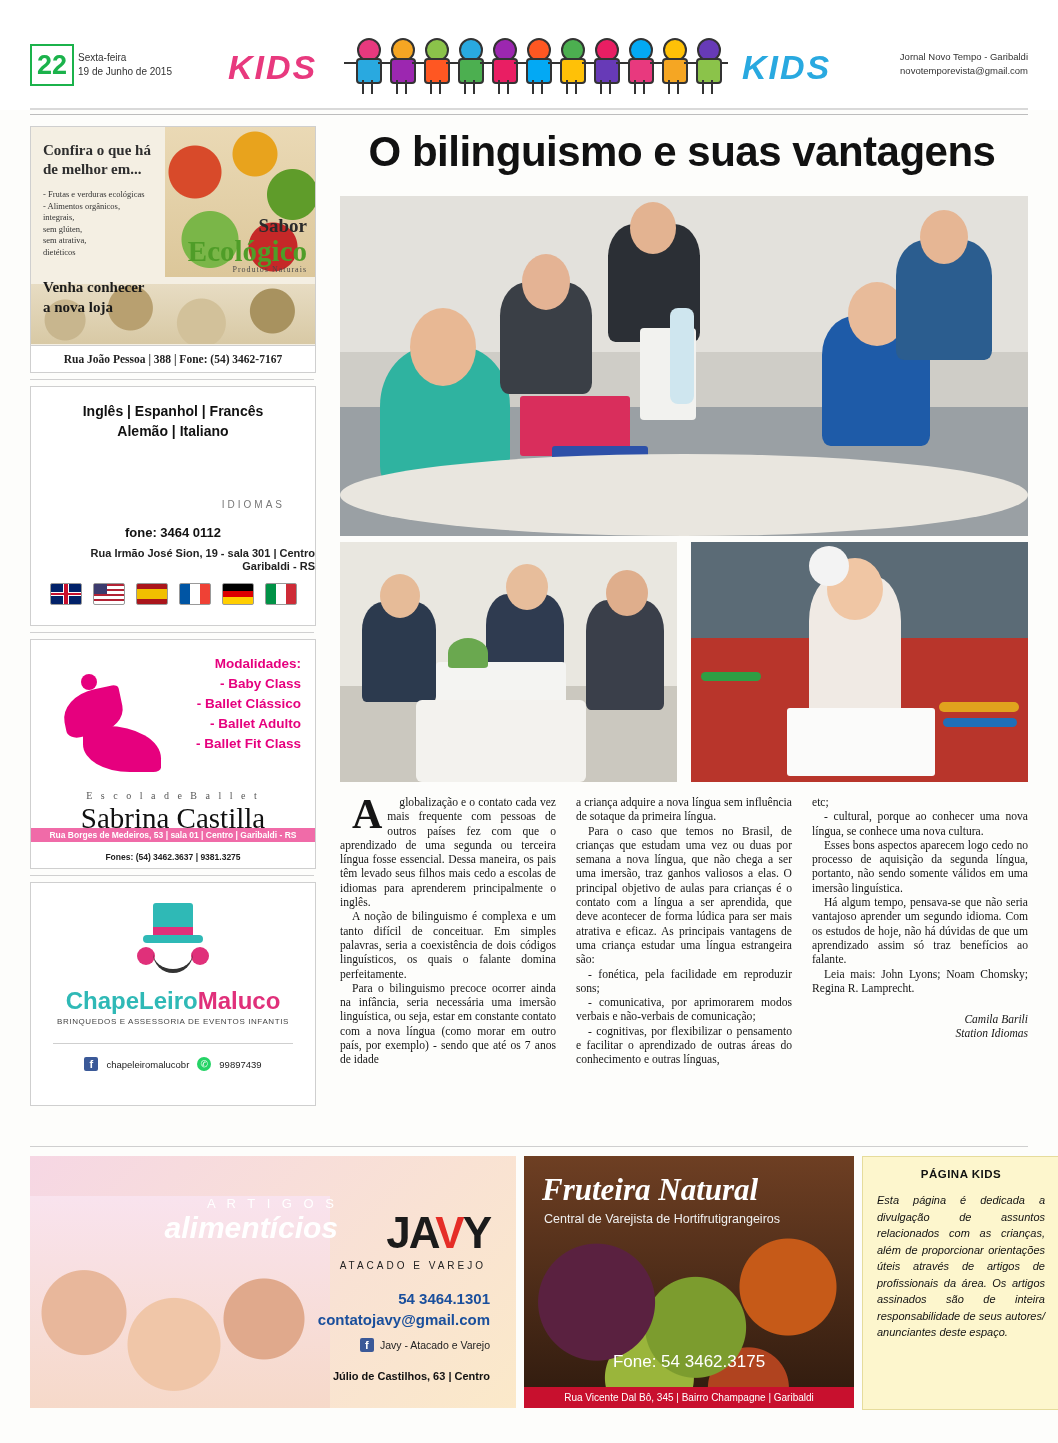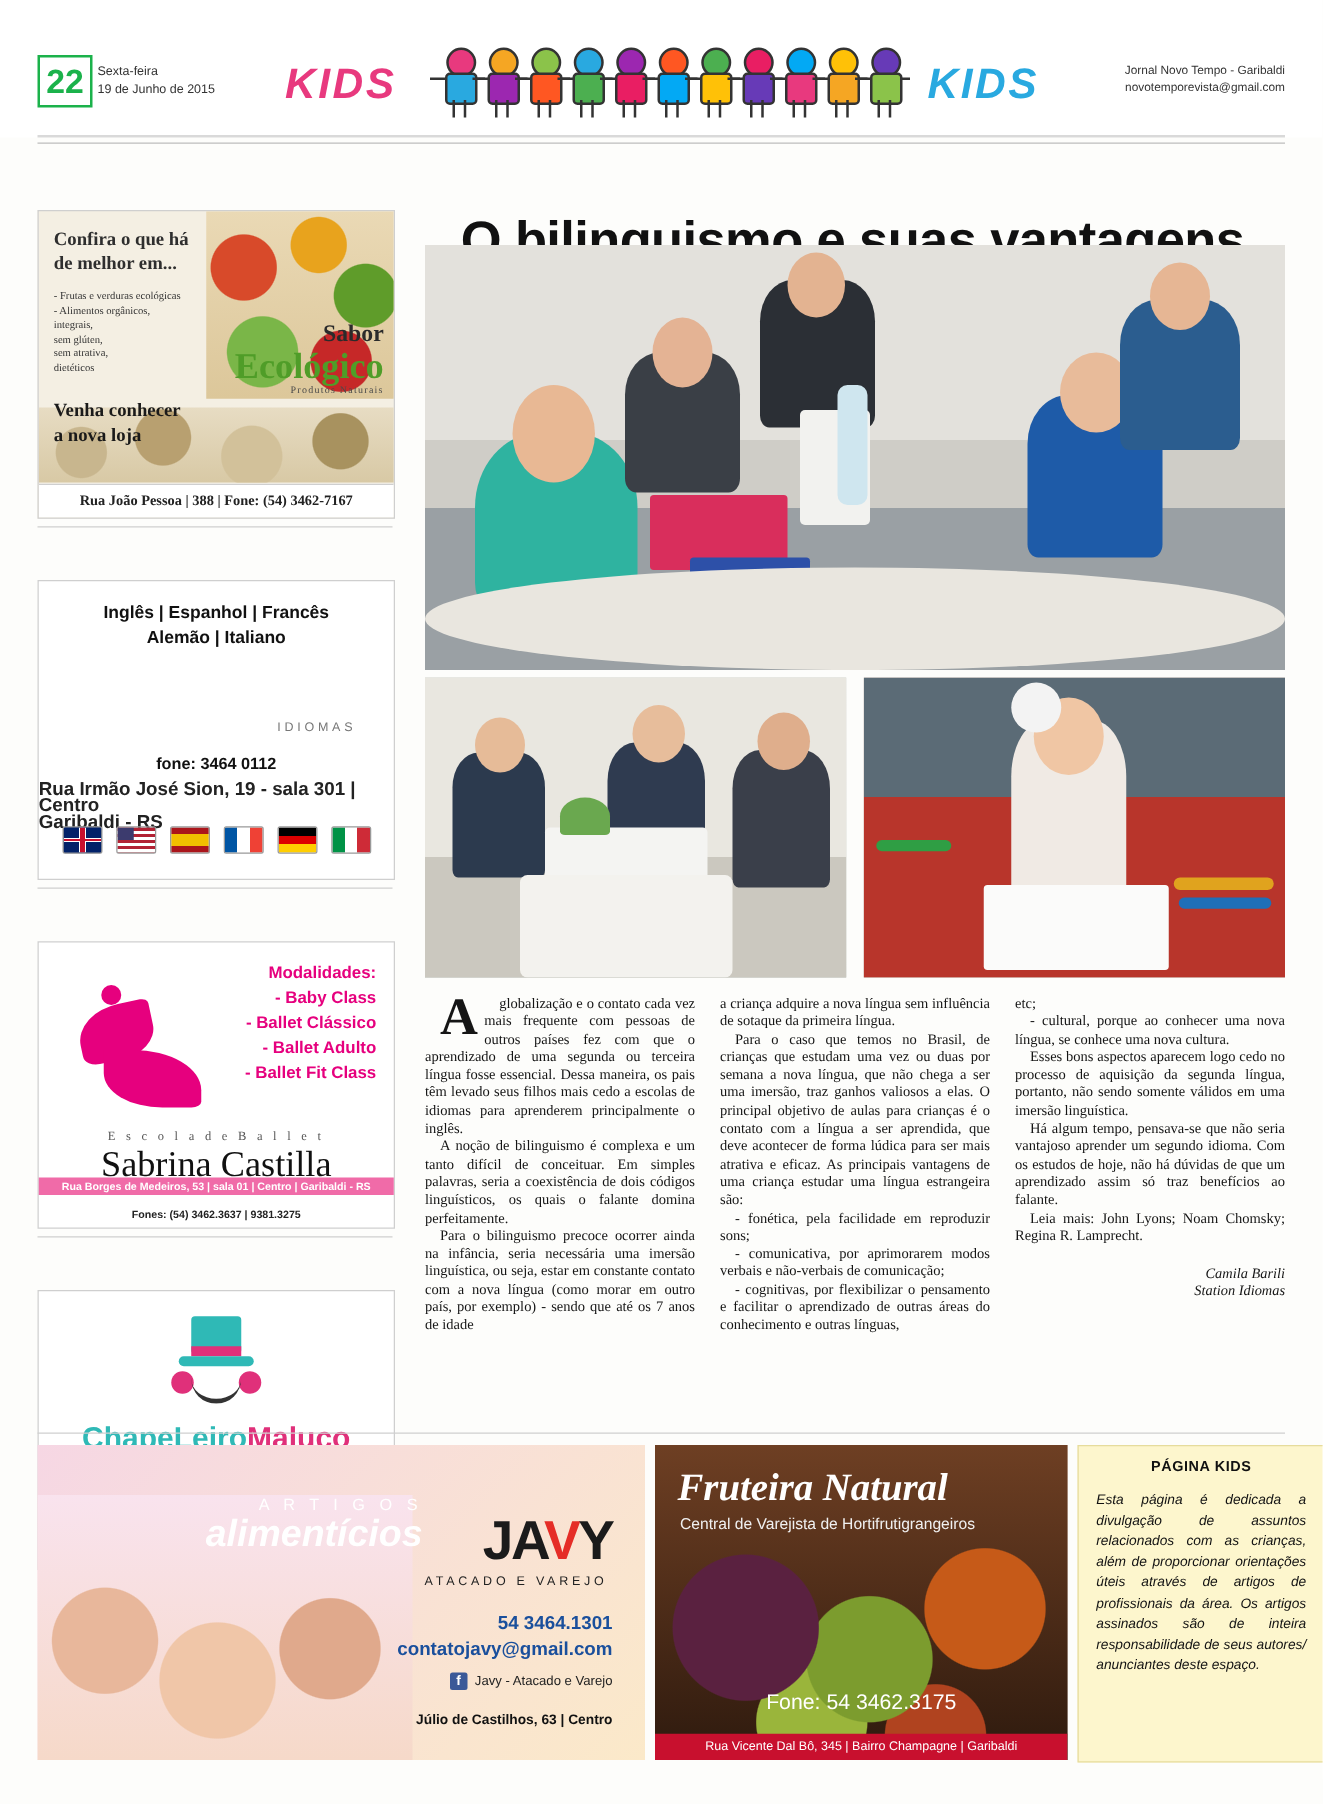--- a/index.html
+++ b/index.html
@@ -66,21 +66,21 @@
   }
   .kid .leg1{left:12px}.kid .leg2{left:21px}
   .kid .arm{
     position:absolute;top:26px;left:-6px;width:44px;height:2px;background:#333;
   }
   
   .rule-top{position:absolute;left:30px;top:108px;width:998px;height:2px;background:#d9d9d9;}
   .rule-main{position:absolute;left:30px;top:114px;width:998px;height:1px;background:#bdbdbd;}
   
   .col-left{position:absolute;left:30px;top:126px;width:284px;}
-  .ad{position:relative;width:284px;background:#fff;margin-top:42px;}
+  .ad{position:relative;width:284px;background:#fff;}
   .ad-sep{width:284px;height:1px;background:#d0d0d0;margin:6px 0;}
   
   .ad-sabor{height:245px;border:1px solid #cfcfcf;overflow:hidden;position:relative;background:#f4efe3;}
   .sabor-veg{
     position:absolute;right:0;top:0;width:150px;height:150px;
     background:
       radial-gradient(circle at 20% 30%, #d84a2a 0 26px, transparent 27px),
       radial-gradient(circle at 60% 18%, #e8a31d 0 22px, transparent 23px),
       radial-gradient(circle at 85% 45%, #5f9c2a 0 25px, transparent 26px),
       radial-gradient(circle at 30% 75%, #7ab648 0 28px, transparent 29px),
@@ -116,22 +116,22 @@
   .station-logo{position:absolute;left:0;top:76px;width:284px;text-align:center;
     font-family:"Liberation Sans",sans-serif;font-weight:bold;font-size:33px;color:#e2001a;letter-spacing:3px;}
   .station-logo .o-ring{
     display:inline-block;width:24px;height:24px;border:4px solid #e2001a;border-radius:50%;
     vertical-align:-2px;margin:0 1px;position:relative;
   }
   .station-sub{position:absolute;right:30px;top:112px;font-family:"Liberation Sans",sans-serif;
     font-size:10px;color:#777;letter-spacing:3px;}
   .station-fone{position:absolute;left:0;top:138px;width:284px;text-align:center;
     font-family:"Liberation Sans",sans-serif;font-weight:bold;font-size:13px;color:#111;}
-  .station-addr{position:absolute;left:0;top:160px;width:284px;text-align:left;
-    font-family:"Liberation Sans",sans-serif;font-weight:bold;font-size:15px;color:#222;line-height:13px;}
+  .station-addr{position:absolute;left:0;top:160px;width:284px;text-align:right;
+    font-family:"Liberation Sans",sans-serif;font-weight:bold;font-size:11px;color:#222;line-height:13px;}
   .flags{position:absolute;left:0;top:196px;width:284px;display:flex;justify-content:center;gap:11px;}
   .flag{width:30px;height:20px;border:1px solid #999;border-radius:2px;overflow:hidden;position:relative;}
   .f-uk{background:#012169;}
   .f-uk:before{content:"";position:absolute;inset:0;
     background:
       linear-gradient(to bottom,transparent 42%,#fff 42%,#fff 58%,transparent 58%),
       linear-gradient(to right,transparent 40%,#fff 40%,#fff 60%,transparent 60%);}
   .f-uk:after{content:"";position:absolute;inset:0;
     background:
       linear-gradient(to bottom,transparent 46%,#C8102E 46%,#C8102E 54%,transparent 54%),
@@ -179,21 +179,21 @@
   .chap-contact{position:absolute;left:0;top:174px;width:284px;display:flex;align-items:center;justify-content:center;gap:8px;
     font-family:"Liberation Sans",sans-serif;font-size:9.5px;color:#222;}
   .fb-badge{width:14px;height:14px;background:#3b5998;color:#fff;border-radius:2px;font-weight:bold;
     font-size:11px;line-height:14px;text-align:center;font-family:"Liberation Sans",sans-serif;}
   .wa-badge{width:14px;height:14px;background:#25d366;color:#fff;border-radius:50%;font-size:9px;
     line-height:14px;text-align:center;font-family:"Liberation Sans",sans-serif;}
   
   .headline{
     position:absolute;left:336px;top:128px;width:692px;
     font-family:"Liberation Sans",sans-serif;font-weight:bold;font-size:42px;color:#111;
-    text-align:center;letter-spacing:-0.5px;margin-top:40px;
+    text-align:center;letter-spacing:-0.5px;
   }
   .photo-main{
     position:absolute;left:340px;top:196px;width:688px;height:340px;overflow:hidden;
     background:linear-gradient(#cfd4d8,#b9bec2);
   }
   .photo-sub1{
     position:absolute;left:340px;top:542px;width:337px;height:240px;overflow:hidden;
     background:linear-gradient(#cfd2cb,#aeb2aa);
   }
   .photo-sub2{

